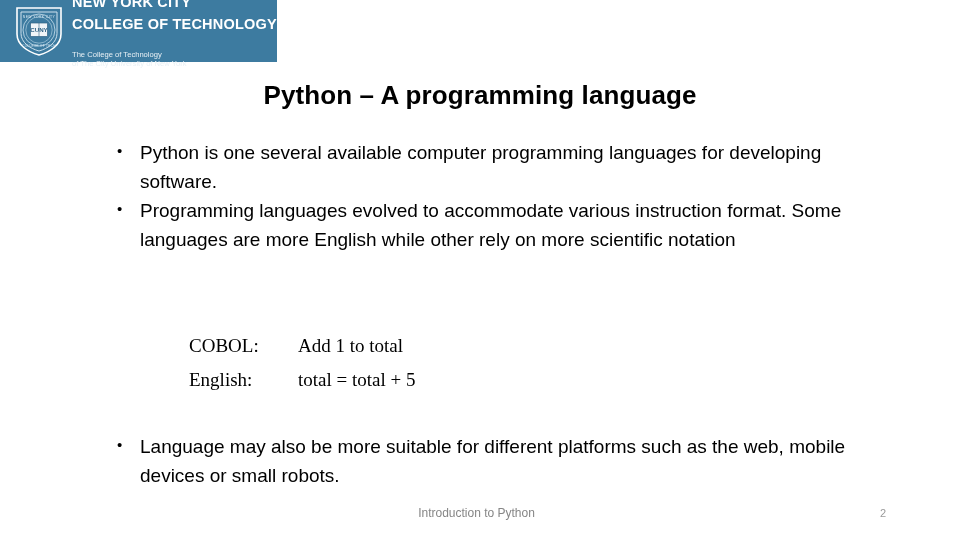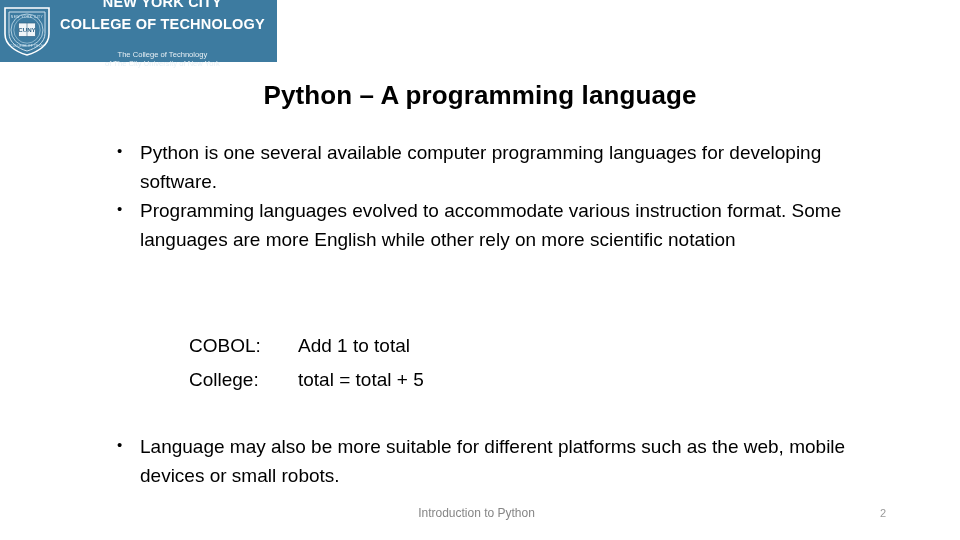--- a/index.html
+++ b/index.html
@@ -23,22 +23,21 @@
   #header-banner {
     position: absolute;
     left: 0;
     top: 0;
     width: 277px;
     height: 62px;
     background: #3d7ba0;
     display: flex;
     align-items: center;
     box-sizing: border-box;
-    padding-left: 0;
-    text-align: center;
+    padding-left: 12px;
   }
   #seal {
     width: 54px;
     height: 54px;
     flex: 0 0 54px;
     position: relative;
   }
   #seal svg { display: block; }
 
   #brand-block {
@@ -103,20 +102,21 @@
   #code-block {
     position: absolute;
     left: 189px;
     top: 329px;
     font-size: 19px;
     color: #000000;
   }
   .code-row {
     display: flex;
     line-height: 1.8;
+    font-family: Liberation Serif, serif;
   }
   .code-label { flex: 0 0 109px; }
   .code-value { flex: 1 1 auto; white-space: pre; }
 
   
   #lower-bullets {
     position: absolute;
     left: 112px;
     top: 432px;
     width: 740px;
@@ -195,21 +195,21 @@
   </div>
 
   <div id="code-block">
 
     <div class="code-row">
       <span class="code-label">COBOL:</span>
       <span class="code-value">Add 1 to total</span>
     </div>
 
     <div class="code-row">
-      <span class="code-label">College:</span>
+      <span class="code-label">English:</span>
       <span class="code-value">total = total + 5</span>
     </div>
 
   </div>
 
   <div id="lower-bullets">
     <div class="bullet-row">
       <span class="bullet-mark">•</span>
       <span class="bullet-text">Language may also be more suitable for different platforms such as the web, mobile devices or small robots.</span>
     </div>

